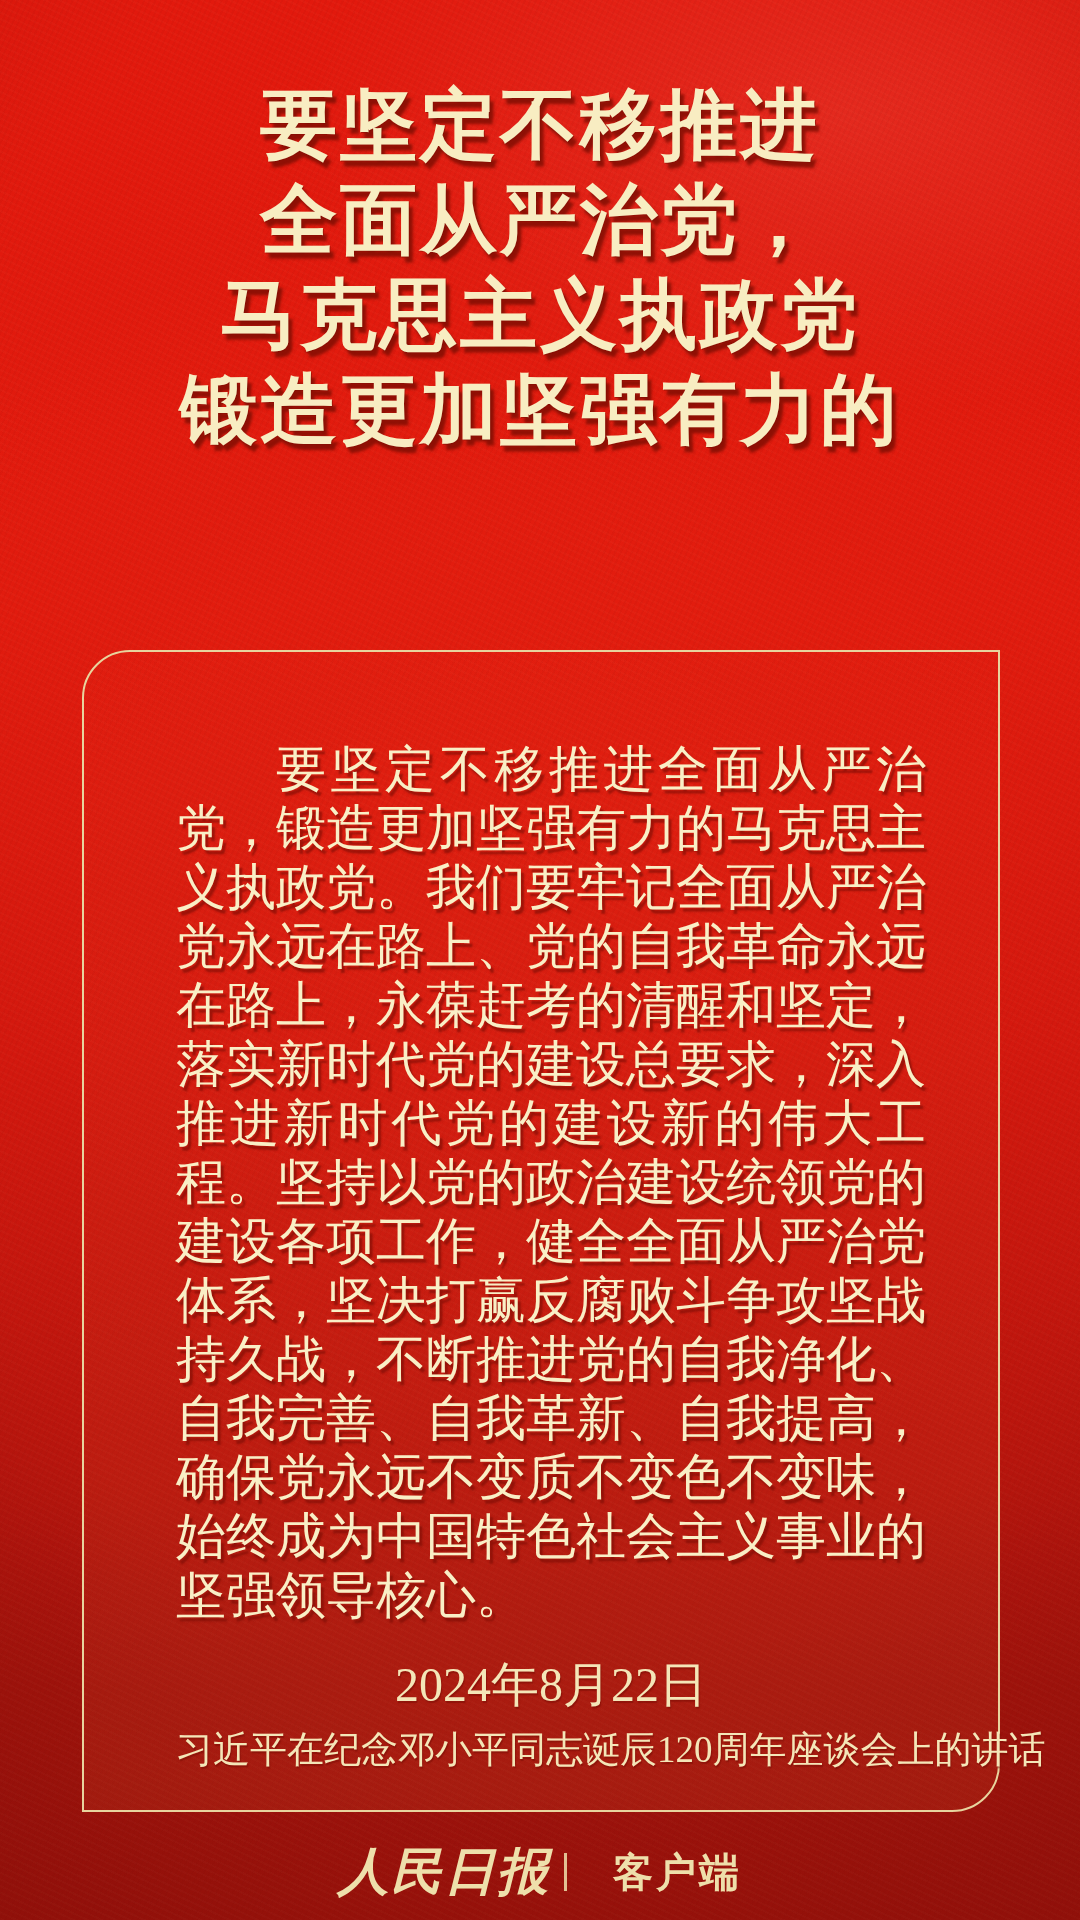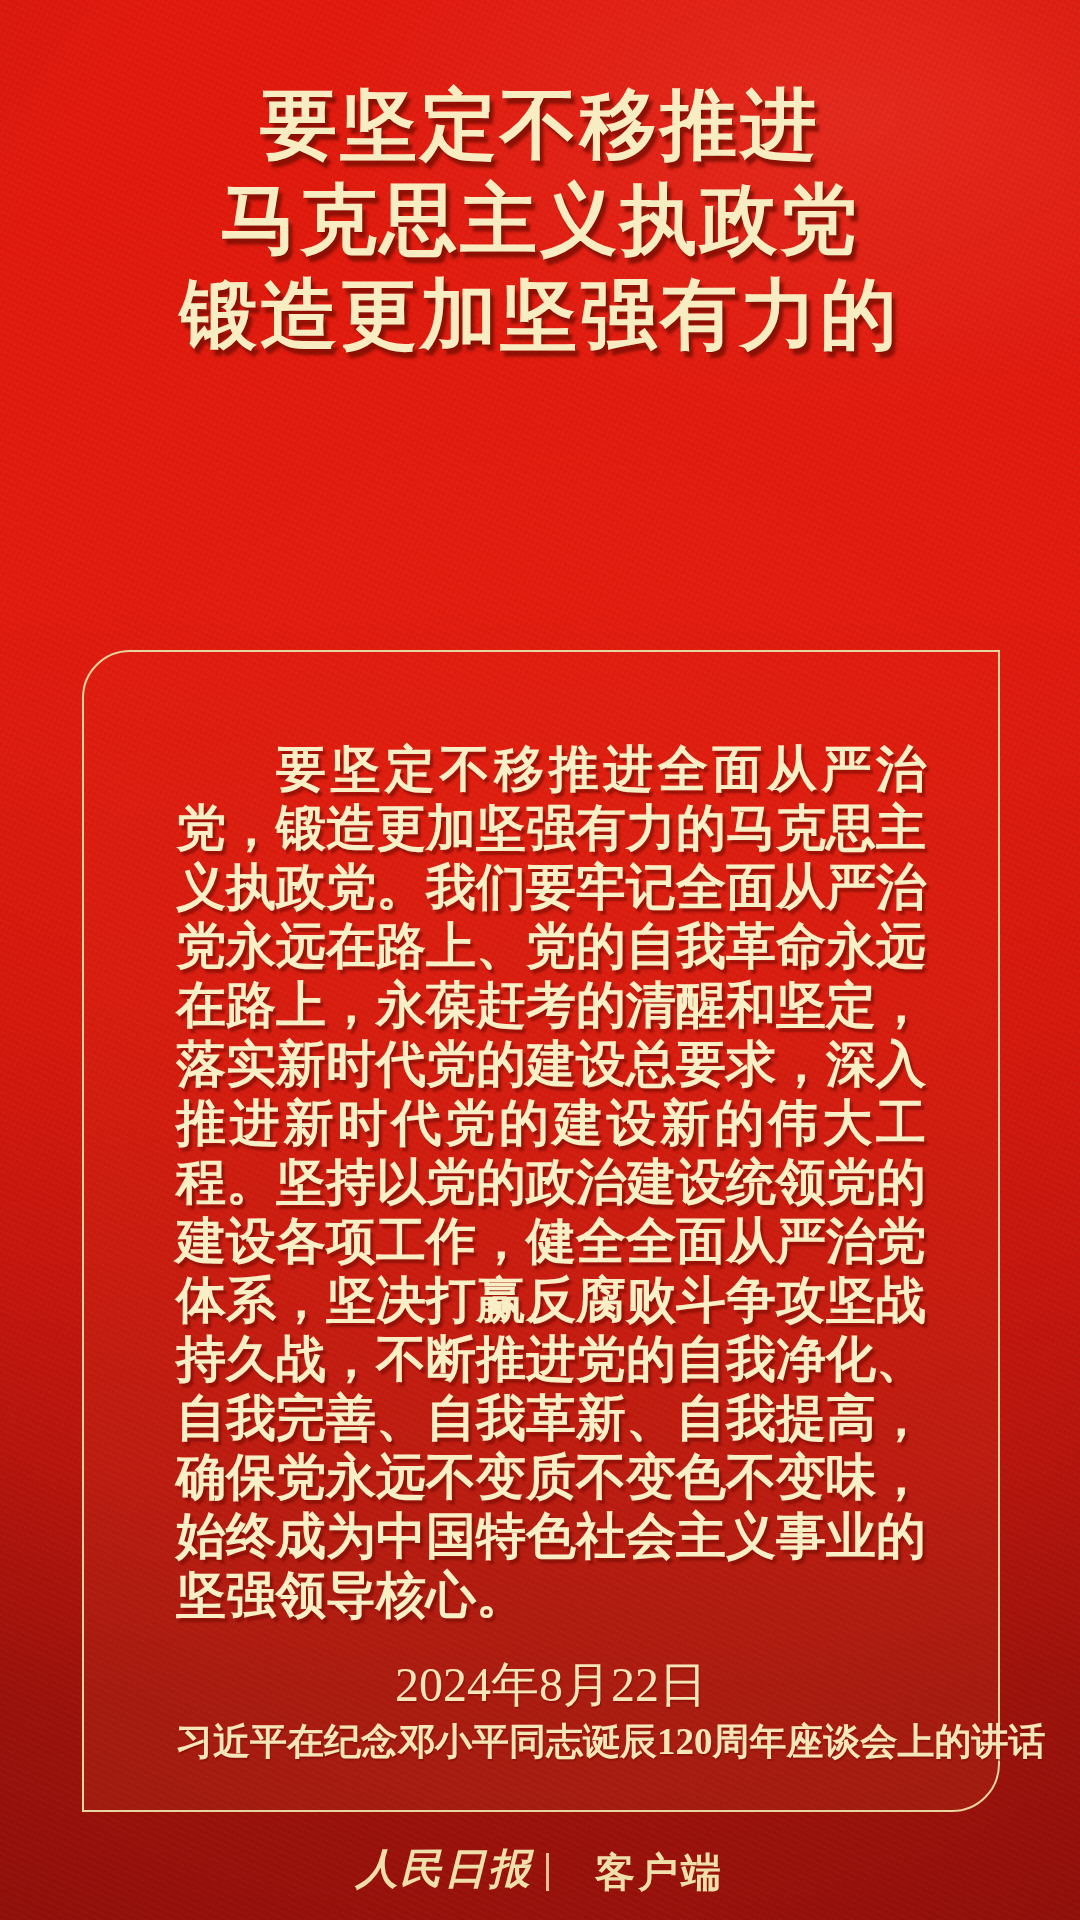--- a/index.html
+++ b/index.html
@@ -61,67 +61,66 @@
     border: 2px solid #e8d49e;
     border-radius: 48px 0 48px 0;
     background: linear-gradient(180deg, rgba(255,90,45,0.02) 0%, rgba(255,110,55,0.10) 100%);
     z-index: 2;
     padding: 88px 72px 0 92px;
   }
 
   .quote-paragraph {
     font-size: 50px;
     line-height: 59px;
-    font-weight: 700;
+    font-weight: 400;
     color: #f9efc6;
     text-align: justify;
     text-indent: 2em;
     letter-spacing: 0;
     text-shadow: 3px 4px 2px rgba(125,12,4,0.65);
     font-family: "Liberation Sans", "DejaVu Sans", sans-serif;
   }
 
   .quote-meta {
     margin-top: 38px;
     text-align: center;
   }
   .quote-date {
     font-family: "Liberation Serif", "DejaVu Serif", serif;
     font-size: 48px;
     line-height: 44px;
     color: #f4e6b8;
     text-shadow: 1px 2px 1px rgba(120,12,4,0.5);
   }
   .quote-source {
-    margin-top: 12px;
+    margin-top: 20px;
     font-family: "Liberation Serif", "DejaVu Serif", serif;
     font-size: 37px;
     line-height: 46px;
     color: #f4e6b8;
     text-shadow: 1px 2px 1px rgba(120,12,4,0.5);
     white-space: nowrap;
-    font-weight: bold;
   }
 
   .footer-brand {
     position: absolute;
     left: 0;
     top: 1848px;
     width: 1080px;
     display: flex;
     align-items: center;
     justify-content: center;
     gap: 14px;
     z-index: 2;
   }
   .brand-script {
-    font-family: Liberation Mono, monospace;
+    font-family: Liberation Sans, sans-serif;
     font-style: italic;
     font-weight: 700;
-    font-size: 42px;
+    font-size: 51px;
     line-height: 48px;
     color: #eedfab;
     letter-spacing: 2px;
   }
   .brand-divider {
     width: 3px;
     height: 38px;
     background: rgba(238,223,171,0.85);
   }
   .brand-wordmark {
@@ -134,20 +133,21 @@
     margin-left: 32px;
   }
 </style>
 </head>
 <body>
 
 <div class="poster">
 
   <div class="title-block">
     <div class="title-line">要坚定不移推进</div>
+    <div class="title-line">全面从严治党，</div>
     <div class="title-line">马克思主义执政党</div>
     <div class="title-line">锻造更加坚强有力的</div>
   </div>
 
   <div class="quote-box">
     <div class="quote-paragraph">要坚定不移推进全面从严治党，锻造更加坚强有力的马克思主义执政党。我们要牢记全面从严治党永远在路上、党的自我革命永远在路上，永葆赶考的清醒和坚定，落实新时代党的建设总要求，深入推进新时代党的建设新的伟大工程。坚持以党的政治建设统领党的建设各项工作，健全全面从严治党体系，坚决打赢反腐败斗争攻坚战持久战，不断推进党的自我净化、自我完善、自我革新、自我提高，确保党永远不变质不变色不变味，始终成为中国特色社会主义事业的坚强领导核心。</div>
     <div class="quote-meta">
       <div class="quote-date">2024年8月22日</div>
       <div class="quote-source">习近平在纪念邓小平同志诞辰120周年座谈会上的讲话</div>
     </div>

